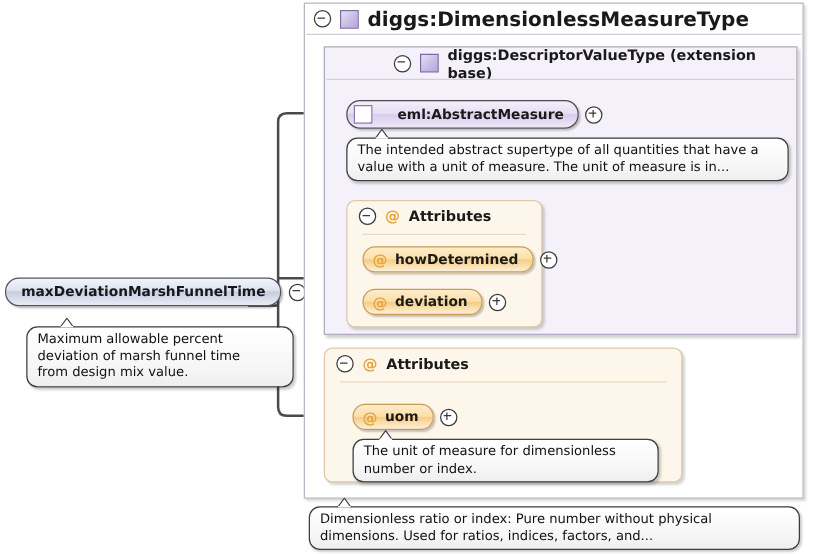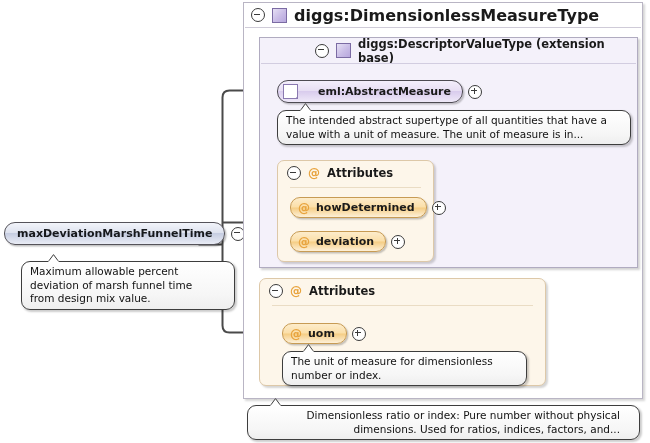--- a/index.html
+++ b/index.html
@@ -255,21 +255,21 @@
       <div class="anno-tail" style="left:20px;top:-7px;">
         <svg width="13" height="8" viewBox="0 0 13 8">
           <path d="M1,8 L6.5,0.6 L12,8" fill="#ffffff" stroke="#3d3d3d" stroke-width="1"></path>
           <path d="M1.5,7.6 L11.5,7.6" stroke="#ffffff" stroke-width="1.6"></path>
         </svg>
       </div>
       <div class="anno">The unit of measure for dimensionless number or index.</div>
     </div>
   </div>
 
-  <div class="abs" style="left:247px;top:405px;width:393px;text-align:right;">
+  <div class="abs" style="left:247px;top:405px;width:393px;">
     <div class="anno-tail" style="left:22px;top:-7px;">
       <svg width="13" height="8" viewBox="0 0 13 8">
         <path d="M1,8 L6.5,0.6 L12,8" fill="#ffffff" stroke="#3d3d3d" stroke-width="1"></path>
         <path d="M1.5,7.6 L11.5,7.6" stroke="#ffffff" stroke-width="1.6"></path>
       </svg>
     </div>
     <div class="anno">Dimensionless ratio or index: Pure number without physical dimensions. Used for ratios, indices, factors, and...</div>
   </div>
 
 </div>

